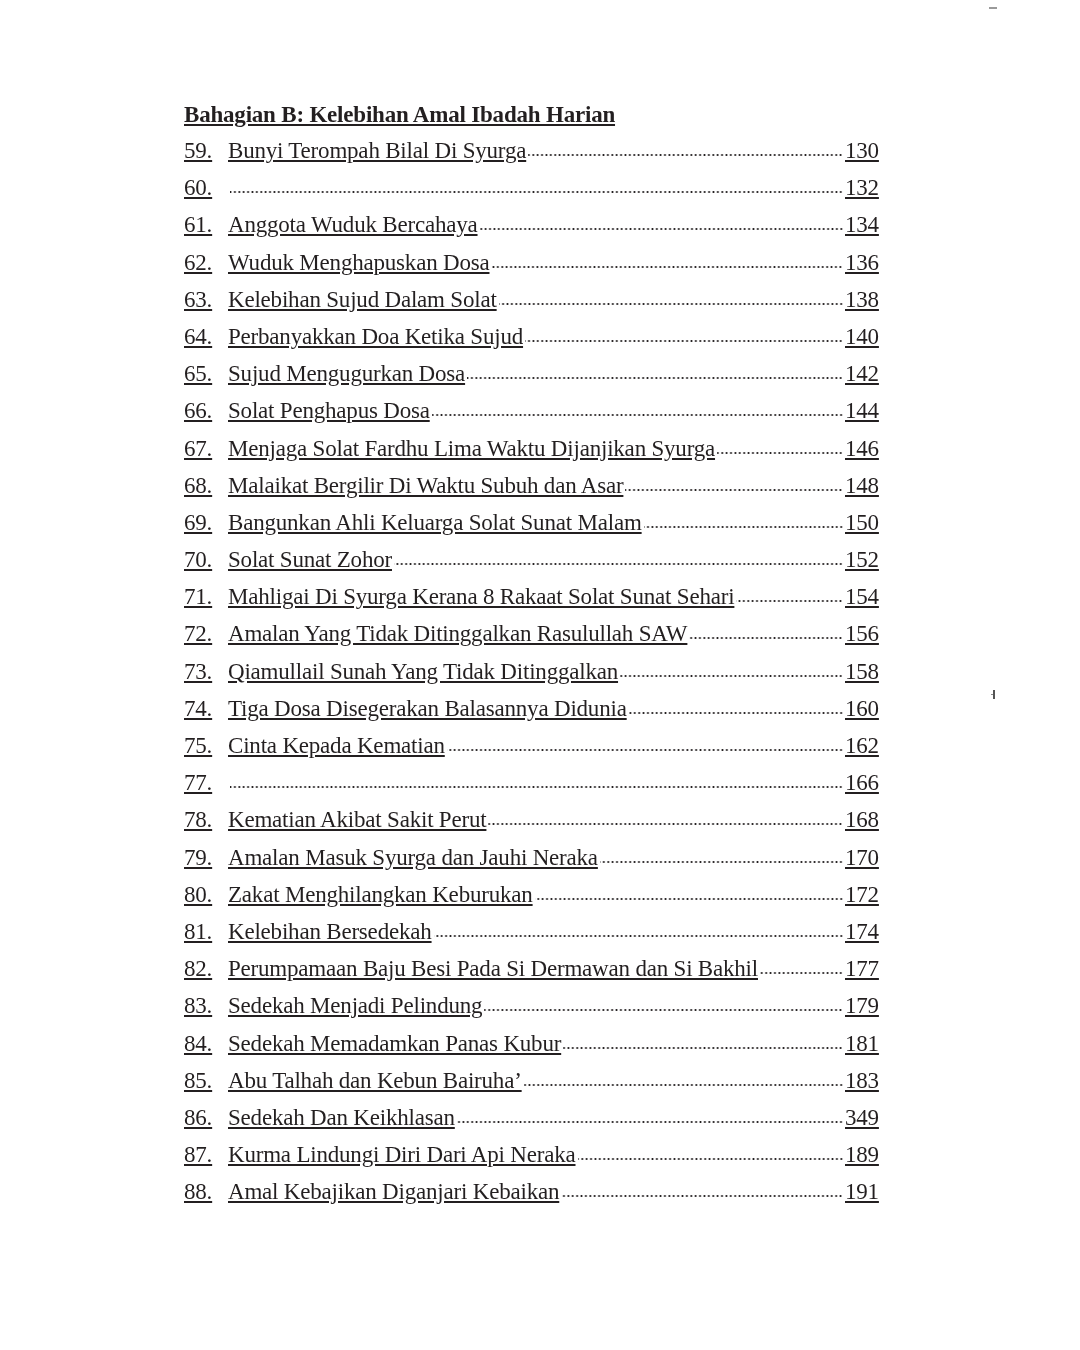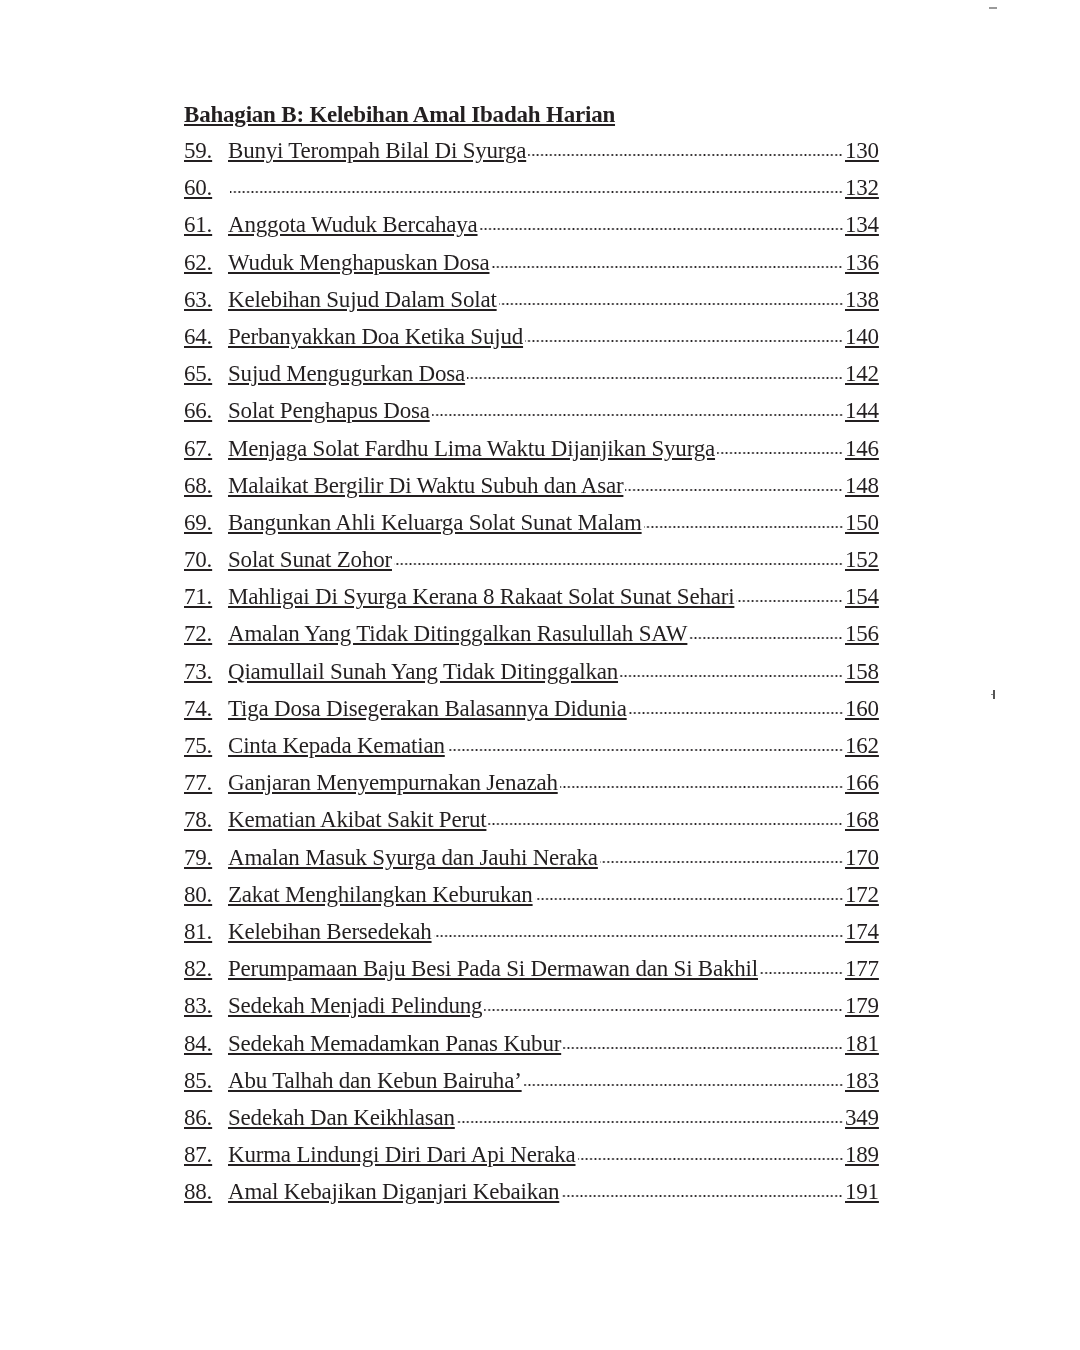--- a/index.html
+++ b/index.html
@@ -209,21 +209,20 @@
         <span class="toc-page">160</span>
       </li>
       <li class="toc-item">
         <span class="toc-num">75.</span>
         <span class="toc-title">Cinta Kepada Kematian</span>
         <span class="toc-dots"></span>
         <span class="toc-page">162</span>
       </li>
       <li class="toc-item">
         <span class="toc-num">77.</span>
-        <span class="toc-title">Ganjaran Menyempurnakan Jenazah</span>
         <span class="toc-dots"></span>
         <span class="toc-page">166</span>
       </li>
       <li class="toc-item">
         <span class="toc-num">78.</span>
         <span class="toc-title">Kematian Akibat Sakit Perut</span>
         <span class="toc-dots"></span>
         <span class="toc-page">168</span>
       </li>
       <li class="toc-item">

